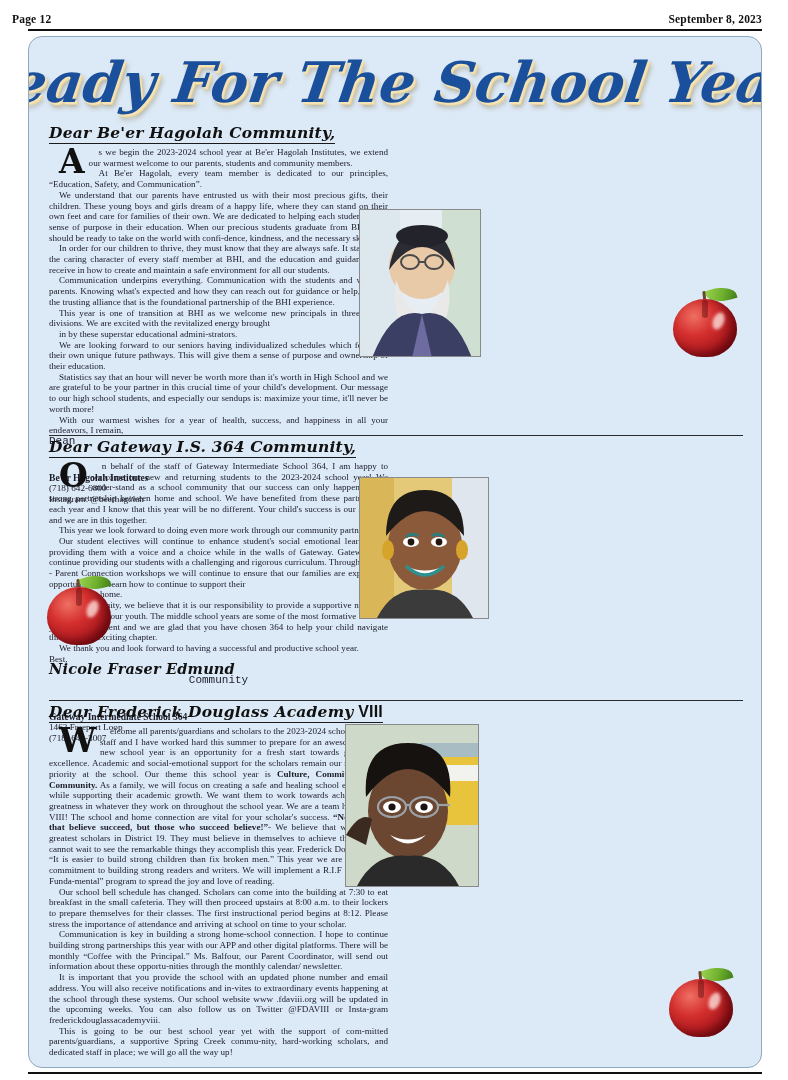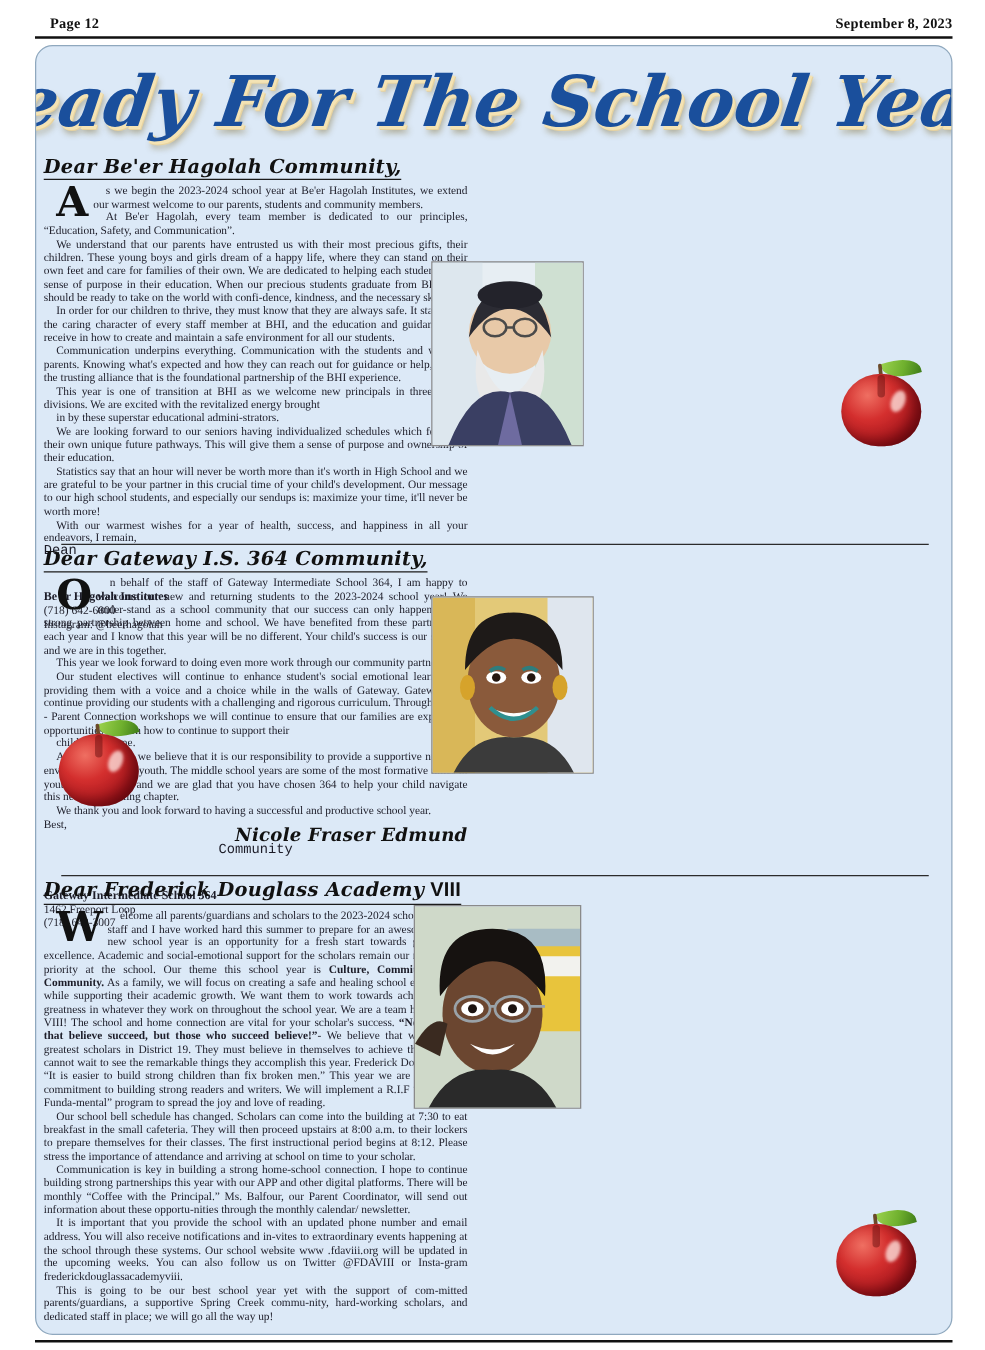--- a/index.html
+++ b/index.html
@@ -8,21 +8,21 @@
     width:788px; height:1080px;
     background:#ffffff;
     font-family:"Liberation Serif", serif;
     color:#141414;
     overflow:hidden;
   }
   .page { position:relative; width:788px; height:1080px; background:#fff; }
 
   
   .masthead {
-    position:absolute; left:40px; top:8px; right:26px; height:22px;
+    position:absolute; left:12px; top:8px; right:26px; height:22px;
     display:flex; align-items:center; justify-content:space-between;
   }
   .masthead .mh-left, .masthead .mh-right {
     font-family:"Liberation Serif", serif;
     font-weight:bold; font-size:11.5px; letter-spacing:.2px; color:#111;
   }
   .masthead .mh-center {
     font-family:"Liberation Serif", serif;
     font-weight:bold; font-size:11px; color:#111;
     font-variant:small-caps; letter-spacing:.4px;margin-top:43px;
@@ -54,21 +54,21 @@
     letter-spacing:0px;
     white-space:nowrap;
     transform:skewX(-8deg);
     text-shadow:
        2px 2px 0 #f4e3b4,
        3px 3px 0 #e7d3a0,
        4px 5px 5px rgba(120,100,40,.45);
   }
 
   
-  .section { position:absolute; left:6px; width:694px; }
+  .section { position:absolute; left:20px; width:694px; }
   #sec-beer      { top:86px;  height:300px; }
   #sec-gateway   { top:400px; height:250px; }
   #sec-fda       { top:665px; height:360px; }
 
   .sec-divider {
     position:absolute; left:20px; width:694px;
     border-top:1.6px solid #2b2b2b;
   }
   #div-1 { top:398px; }
   #div-2 { top:663px; }
@@ -281,21 +281,21 @@
         <div class="body-text">
           <p class="dropcap">On behalf of the staff of Gateway Intermediate School 364, I am happy to welcome our new and returning students to the 2023-2024 school year! We under-stand as a school community that our success can only happen with a strong partnership between home and school. We have benefited from these partnerships each year and I know that this year will be no different. Your child's success is our success, and we are in this together.</p>
           <p>This year we look forward to doing even more work through our community partnerships.</p>
           <p>Our student electives will continue to enhance student's social emotional learning by providing them with a voice and a choice while in the walls of Gateway. Gateway will continue providing our students with a challenging and rigorous curriculum. Through our PC - Parent Connection workshops we will continue to ensure that our families are exposed to opportunities to learn how to continue to support their</p>
         </div>
         <div class="body-text">
           <p>children at home.</p>
           <p>As a community, we believe that it is our responsibility to provide a supportive nurturing environment for our youth. The middle school years are some of the most formative times in youth development and we are glad that you have chosen 364 to help your child navigate this new and exciting chapter.</p>
           <p>We thank you and look forward to having a successful and productive school year.</p>
           <p class="noindent">Best,</p>
-          <p class="sig noindent" style="text-align:right">Nicole Fraser Edmund</p>
+          <p class="sig noindent" style="text-align:left">Nicole Fraser Edmund</p>
           <p class="sig-title noindent" style="text-align:center">Community</p>
           <div class="contact">
             <div class="c-name">Gateway Intermediate School 364</div>
             <div>1462 Freeport Loop</div>
             <div>(718) 642-3007</div>
           </div>
         </div>
       </div>
     </div>
 

